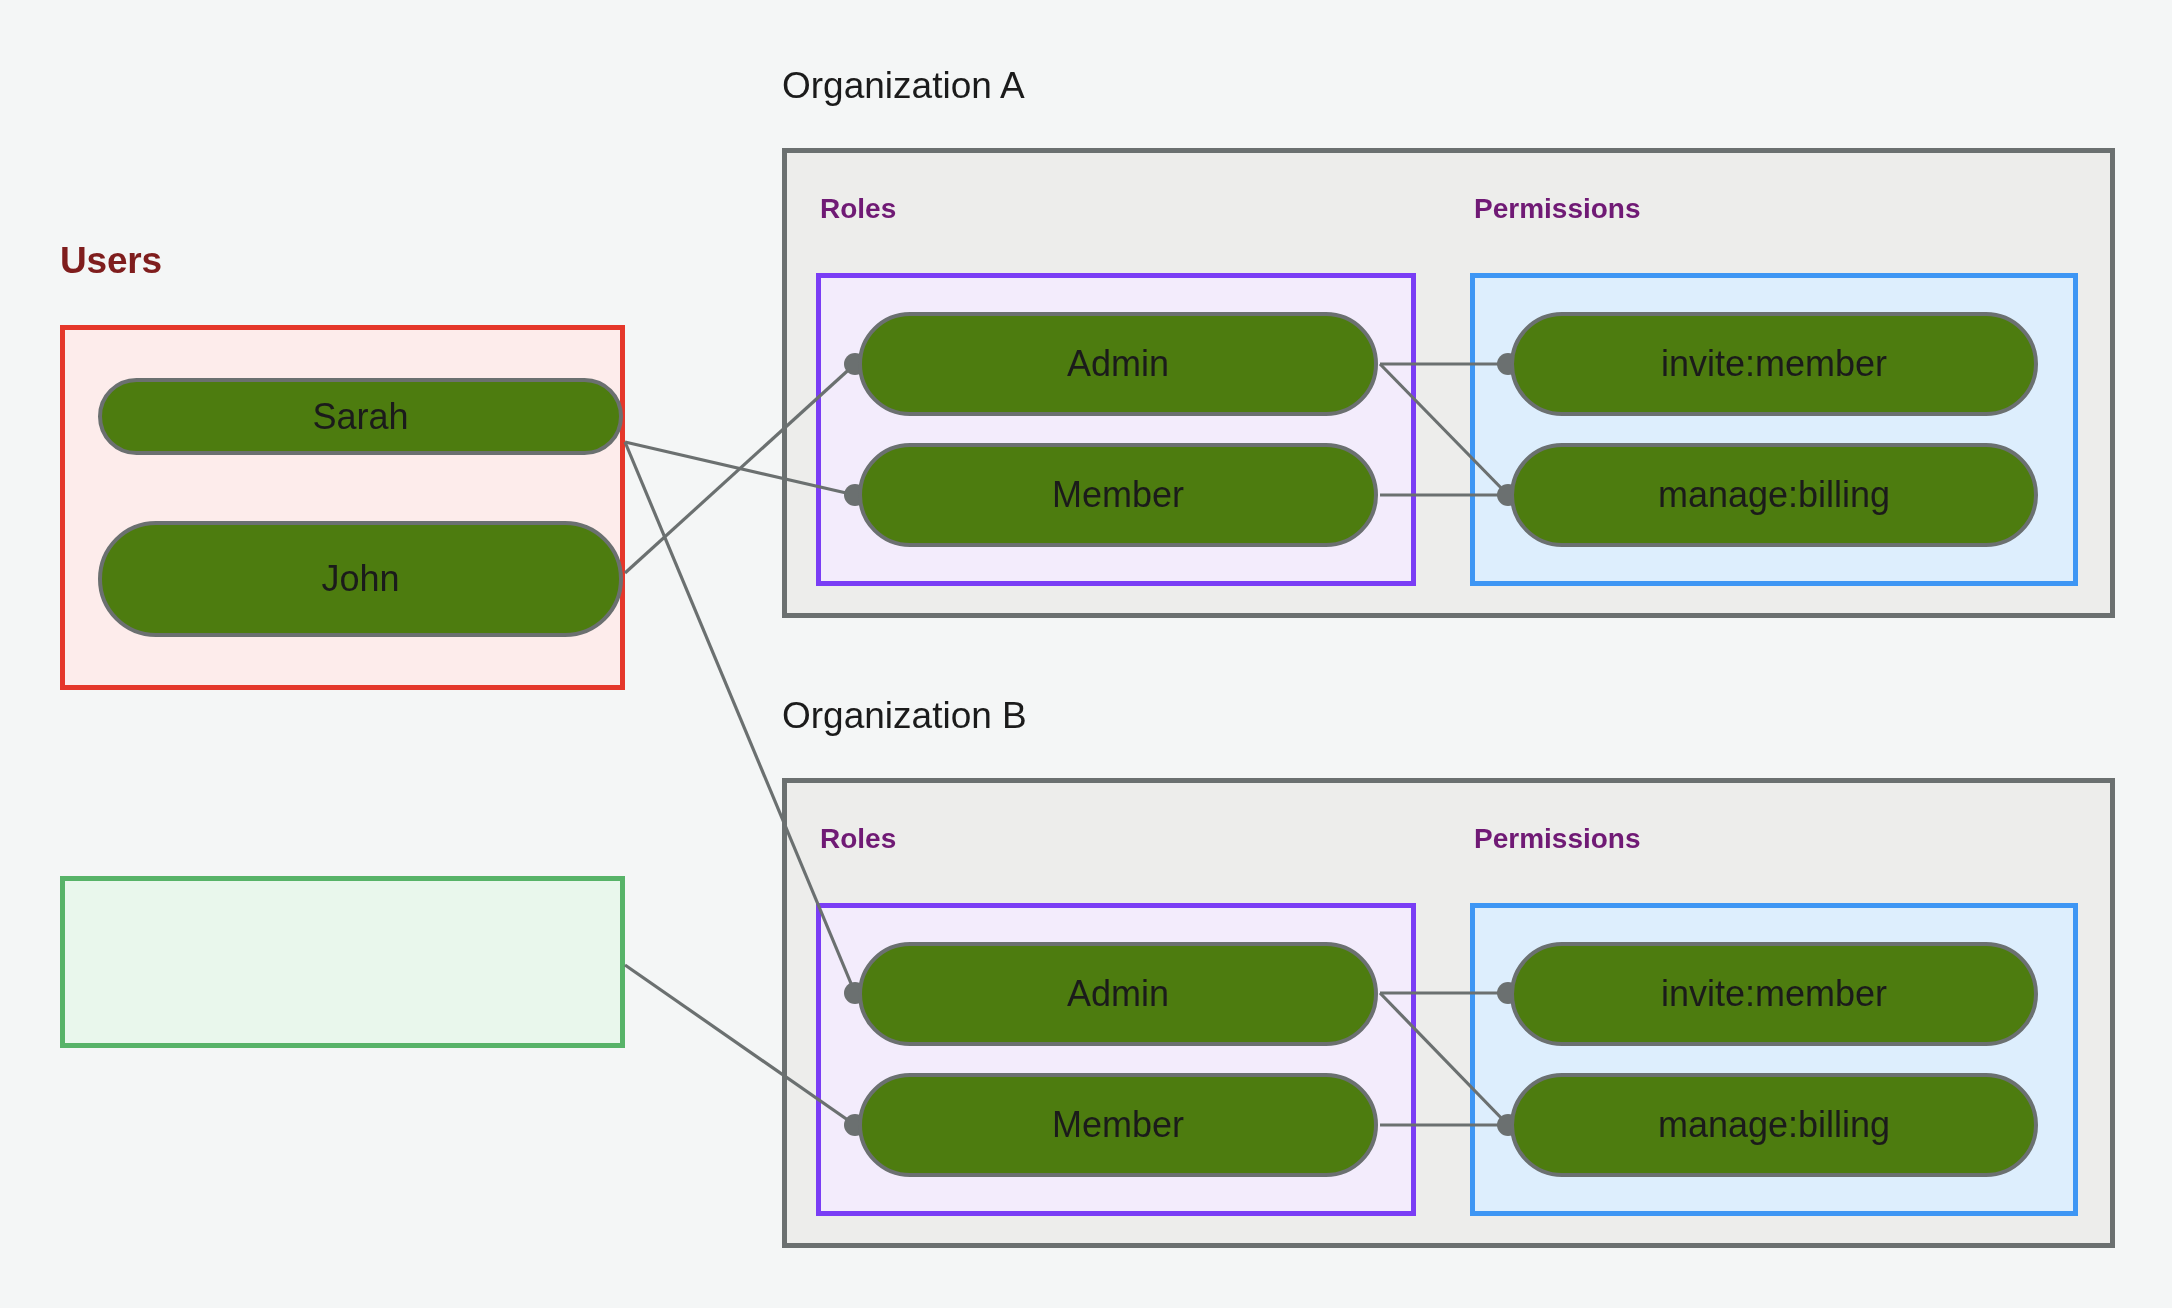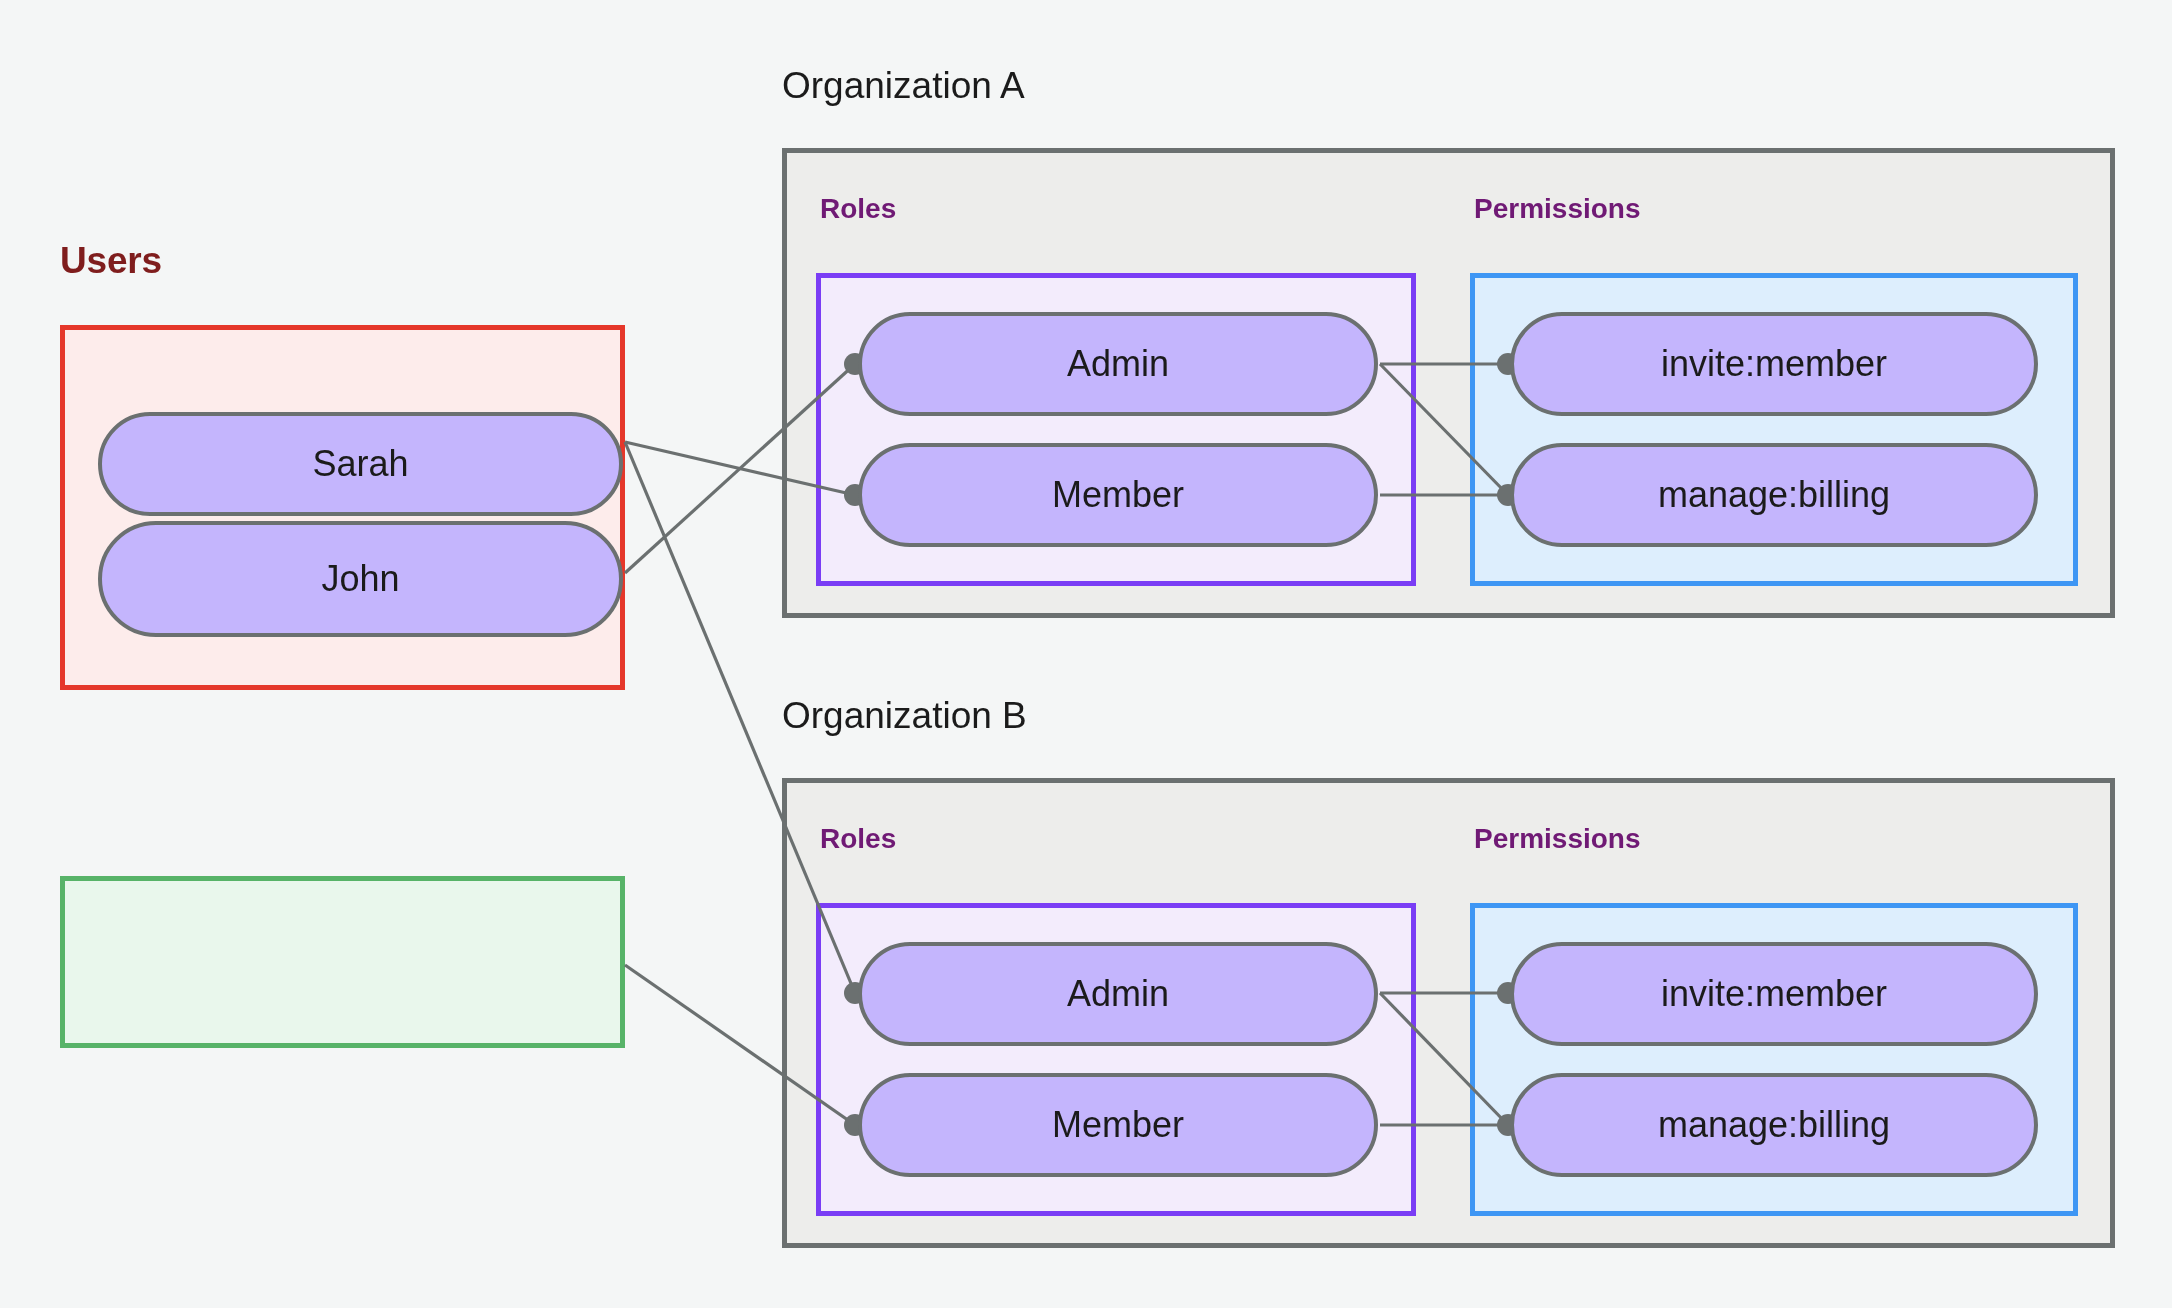--- a/index.html
+++ b/index.html
@@ -80,21 +80,21 @@
   }
   .box-perms {
     background: #ddeefd;
     border: 5px solid #3e96f4;
   }
 
   
   .pill {
     position: absolute;
     box-sizing: border-box;
-    background: #c4b5fd;
+    background: #4d7c0f;
     border: 4px solid #6b7070;
     border-radius: 999px;
     display: flex;
     align-items: center;
     justify-content: center;
     font-size: 36px;
     color: #1b1b1b;
     white-space: nowrap;
     z-index: 6;
   }
@@ -136,21 +136,21 @@
       <circle cx="855" cy="1125" r="11"></circle>
       <circle cx="1508" cy="993" r="11"></circle>
       <circle cx="1508" cy="1125" r="11"></circle>
     </g>
   </svg>
 
   <div class="group-title" style="left:60px; top:240px;">Users</div>
 
   <div class="box box-users" style="left:60px; top:325px; width:565px; height:365px;"></div>
 
-  <div class="pill" style="left:98px; top:412px; width:525px; height:104px;">Sarah</div>
+  <div class="pill" style="left:98px; top:378px; width:525px; height:77px;">Sarah</div>
 
   <div class="pill" style="left:98px; top:521px; width:525px; height:116px;">John</div>
 
 
   <div class="box box-m2m" style="left:60px; top:876px; width:565px; height:172px;"></div>
 
 
   <div class="org-title" style="left:782px; top:65px;">Organization A</div>
 
   <div class="box box-org" style="left:782px; top:148px; width:1333px; height:470px;"></div>

